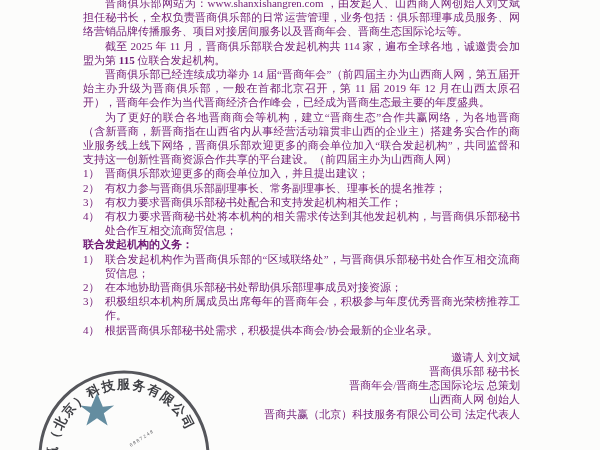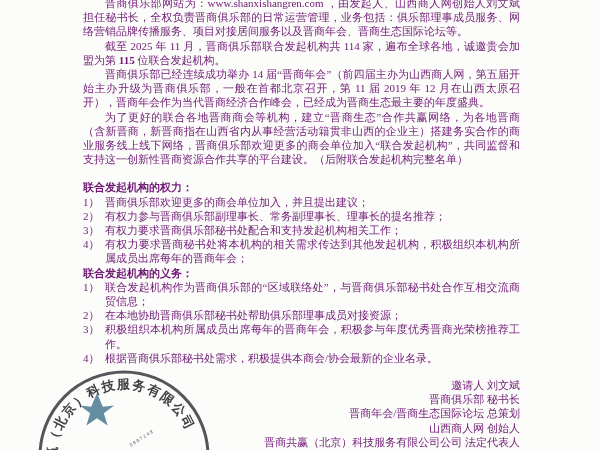--- a/index.html
+++ b/index.html
@@ -39,39 +39,38 @@
 <div class="page">
 
   <div class="doc-body">
 
     <p class="para">晋商俱乐部网站为：www.shanxishangren.com ，由发起人、山西商人网创始人刘文斌担任秘书长，全权负责晋商俱乐部的日常运营管理，业务包括：俱乐部理事成员服务、网络营销品牌传播服务、项目对接居间服务以及晋商年会、晋商生态国际论坛等。</p>
 
     <p class="para"><span>截至 2025 年 11 月，晋商俱乐部联合发起机构共 114 家，遍布全球各地，诚邀贵会加盟为第 </span><span class="hl">115</span><span> 位联合发起机构。</span></p>
 
     <p class="para">晋商俱乐部已经连续成功举办 14 届“晋商年会”（前四届主办为山西商人网，第五届开始主办升级为晋商俱乐部，一般在首都北京召开，第 11 届 2019 年 12 月在山西太原召开），晋商年会作为当代晋商经济合作峰会，已经成为晋商生态最主要的年度盛典。</p>
 
-    <p class="para">为了更好的联合各地晋商商会等机构，建立“晋商生态”合作共赢网络，为各地晋商（含新晋商，新晋商指在山西省内从事经营活动籍贯非山西的企业主）搭建务实合作的商业服务线上线下网络，晋商俱乐部欢迎更多的商会单位加入“联合发起机构”，共同监督和支持这一创新性晋商资源合作共享的平台建设。（后附联合发起机构完整名单）</p>
+    <p class="para">为了更好的联合各地晋商商会等机构，建立“晋商生态”合作共赢网络，为各地晋商（含新晋商，新晋商指在山西省内从事经营活动籍贯非山西的企业主）搭建务实合作的商业服务线上线下网络，晋商俱乐部欢迎更多的商会单位加入“联合发起机构”，共同监督和支持这一创新性晋商资源合作共享的平台建设。（前四届主办为山西商人网）</p>
 
-    <p class="sec-heading gap-top">联合发起机构的权力：</p>
 
     <div class="num-item">
       <span class="num">1）</span>
       <span class="itext">晋商俱乐部欢迎更多的商会单位加入，并且提出建议；</span>
     </div>
     <div class="num-item">
       <span class="num">2）</span>
       <span class="itext">有权力参与晋商俱乐部副理事长、常务副理事长、理事长的提名推荐；</span>
     </div>
     <div class="num-item">
       <span class="num">3）</span>
       <span class="itext">有权力要求晋商俱乐部秘书处配合和支持发起机构相关工作；</span>
     </div>
     <div class="num-item">
       <span class="num">4）</span>
-      <span class="itext">有权力要求晋商秘书处将本机构的相关需求传达到其他发起机构，积极组织本机构所属成员出席每年的晋商年会；</span>
+      <span class="itext">有权力要求晋商秘书处将本机构的相关需求传达到其他发起机构，与晋商俱乐部秘书处合作互相交流商贸信息；</span>
     </div>
 
     <p class="sec-heading">联合发起机构的义务：</p>
 
     <div class="num-item">
       <span class="num">1）</span>
       <span class="itext">联合发起机构作为晋商俱乐部的“区域联络处”，与晋商俱乐部秘书处合作互相交流商贸信息；</span>
     </div>
     <div class="num-item">
       <span class="num">2）</span>

